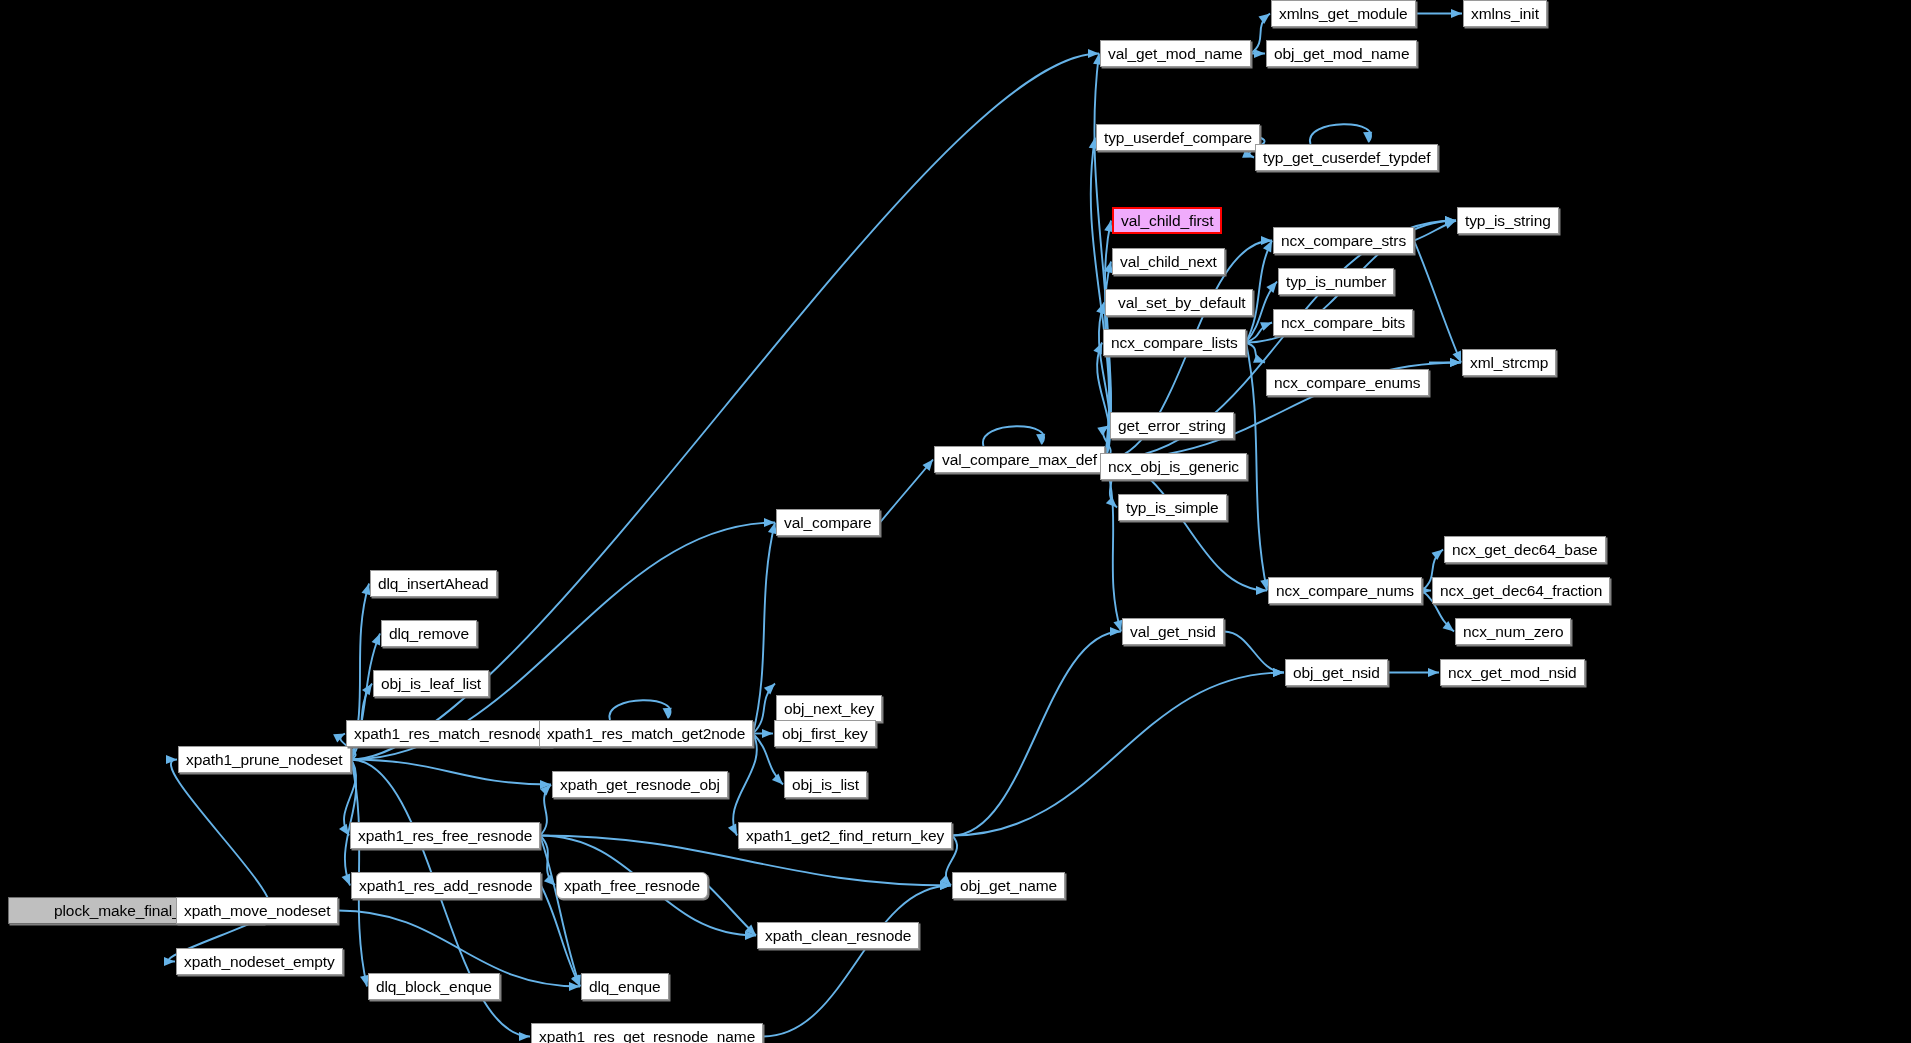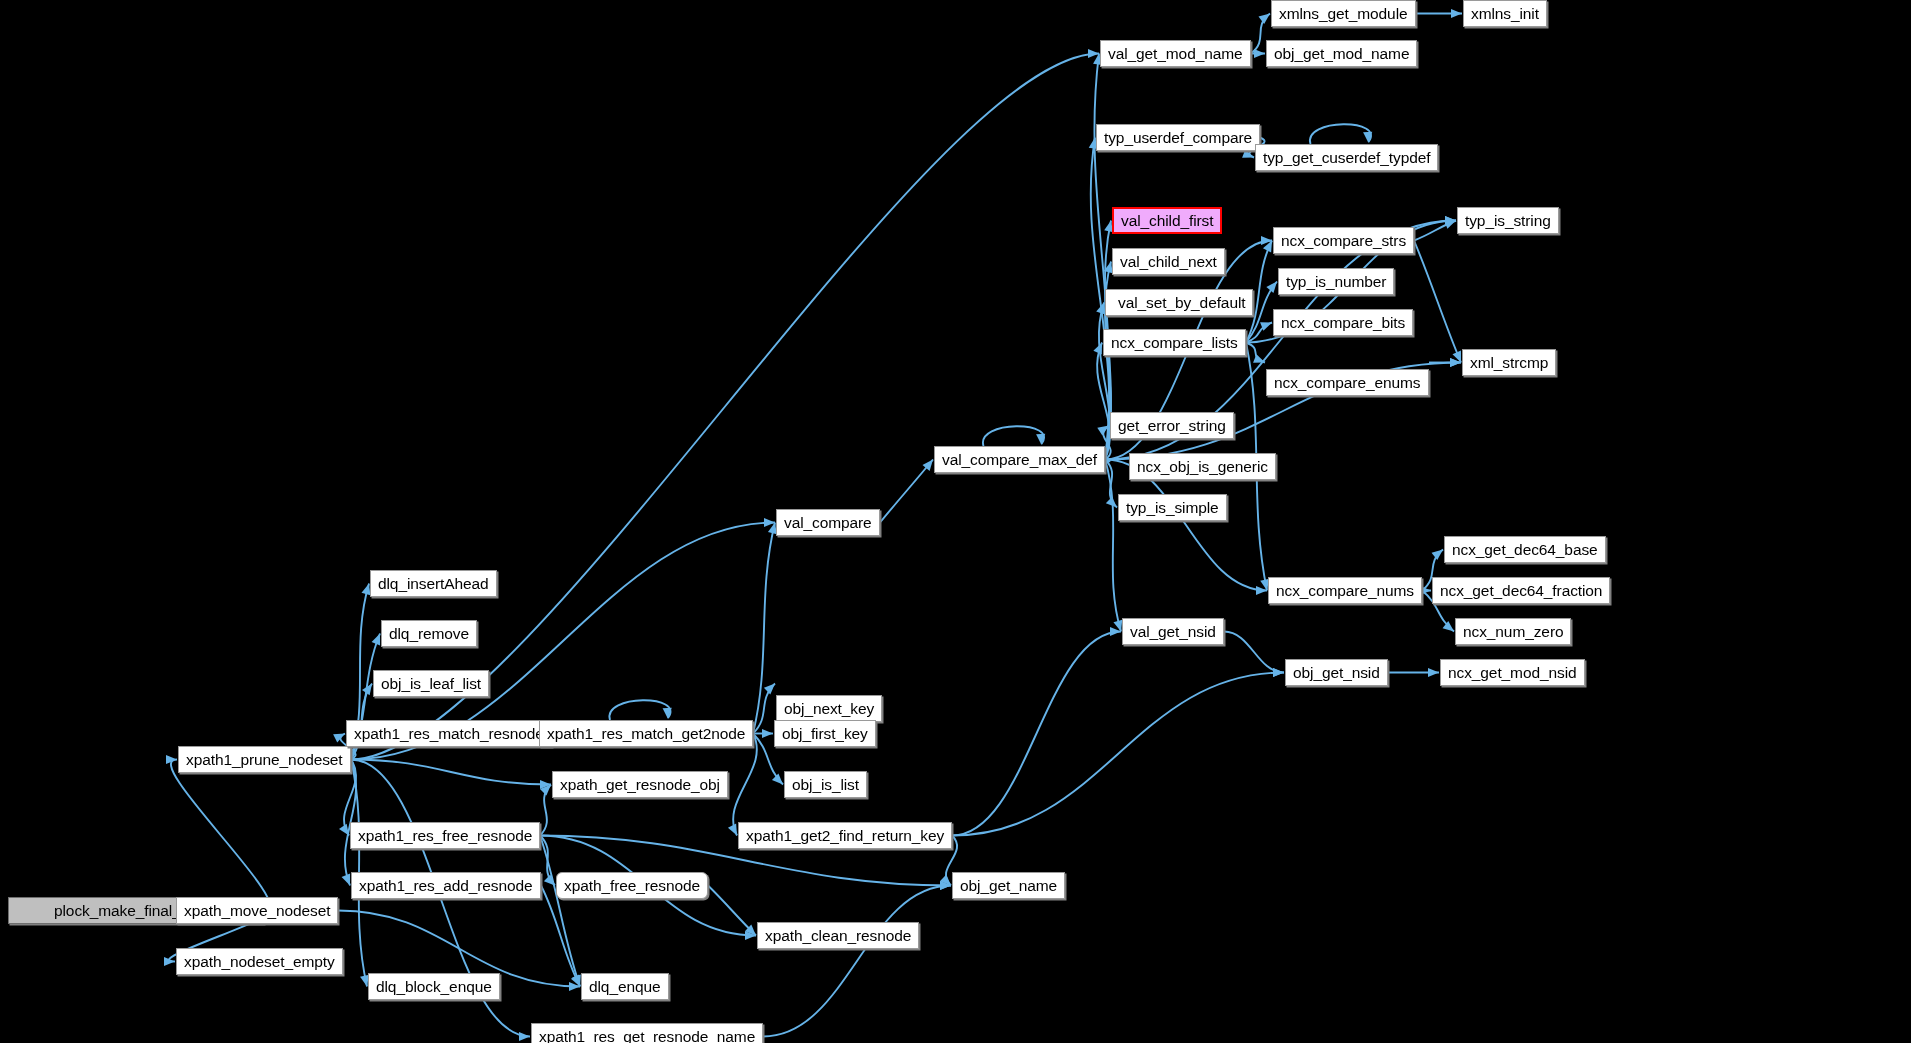--- a/index.html
+++ b/index.html
@@ -221,21 +221,21 @@
     <div class="node" style="left: 1271px; top: 0px;">xmlns_get_module</div>
     <div class="node" style="left: 1463px; top: 0px;">xmlns_init</div>
     <div class="node" style="left: 1266px; top: 40px;">obj_get_mod_name</div>
     <div class="node" style="left: 1096px; top: 124px;">typ_userdef_compare</div>
     <div class="node" style="left: 1255px; top: 144px;">typ_get_cuserdef_typdef</div>
     <div class="node highlight" style="left: 1112px; top: 207px;">val_child_first</div>
     <div class="node" style="left: 1112px; top: 248px;">val_child_next</div>
     <div class="node" style="left: 1105px; top: 289px; padding-left: 12px;">val_set_by_default</div>
     <div class="node" style="left: 1103px; top: 329px;">ncx_compare_lists</div>
     <div class="node" style="left: 1110px; top: 412px;">get_error_string</div>
-    <div class="node" style="left: 1100px; top: 453px; margin-left: 29px;">ncx_obj_is_generic</div>
+    <div class="node" style="left: 1100px; top: 453px;">ncx_obj_is_generic</div>
     <div class="node" style="left: 1118px; top: 494px;">typ_is_simple</div>
     <div class="node" style="left: 1122px; top: 618px;">val_get_nsid</div>
     <div class="node" style="left: 1273px; top: 227px;">ncx_compare_strs</div>
     <div class="node" style="left: 1278px; top: 268px;">typ_is_number</div>
     <div class="node" style="left: 1273px; top: 309px;">ncx_compare_bits</div>
     <div class="node" style="left: 1266px; top: 349px; margin-top: 20px;">ncx_compare_enums</div>
     <div class="node" style="left: 1457px; top: 207px;">typ_is_string</div>
     <div class="node" style="left: 1462px; top: 349px;">xml_strcmp</div>
     <div class="node" style="left: 1268px; top: 577px;">ncx_compare_nums</div>
     <div class="node" style="left: 1285px; top: 659px;">obj_get_nsid</div>

